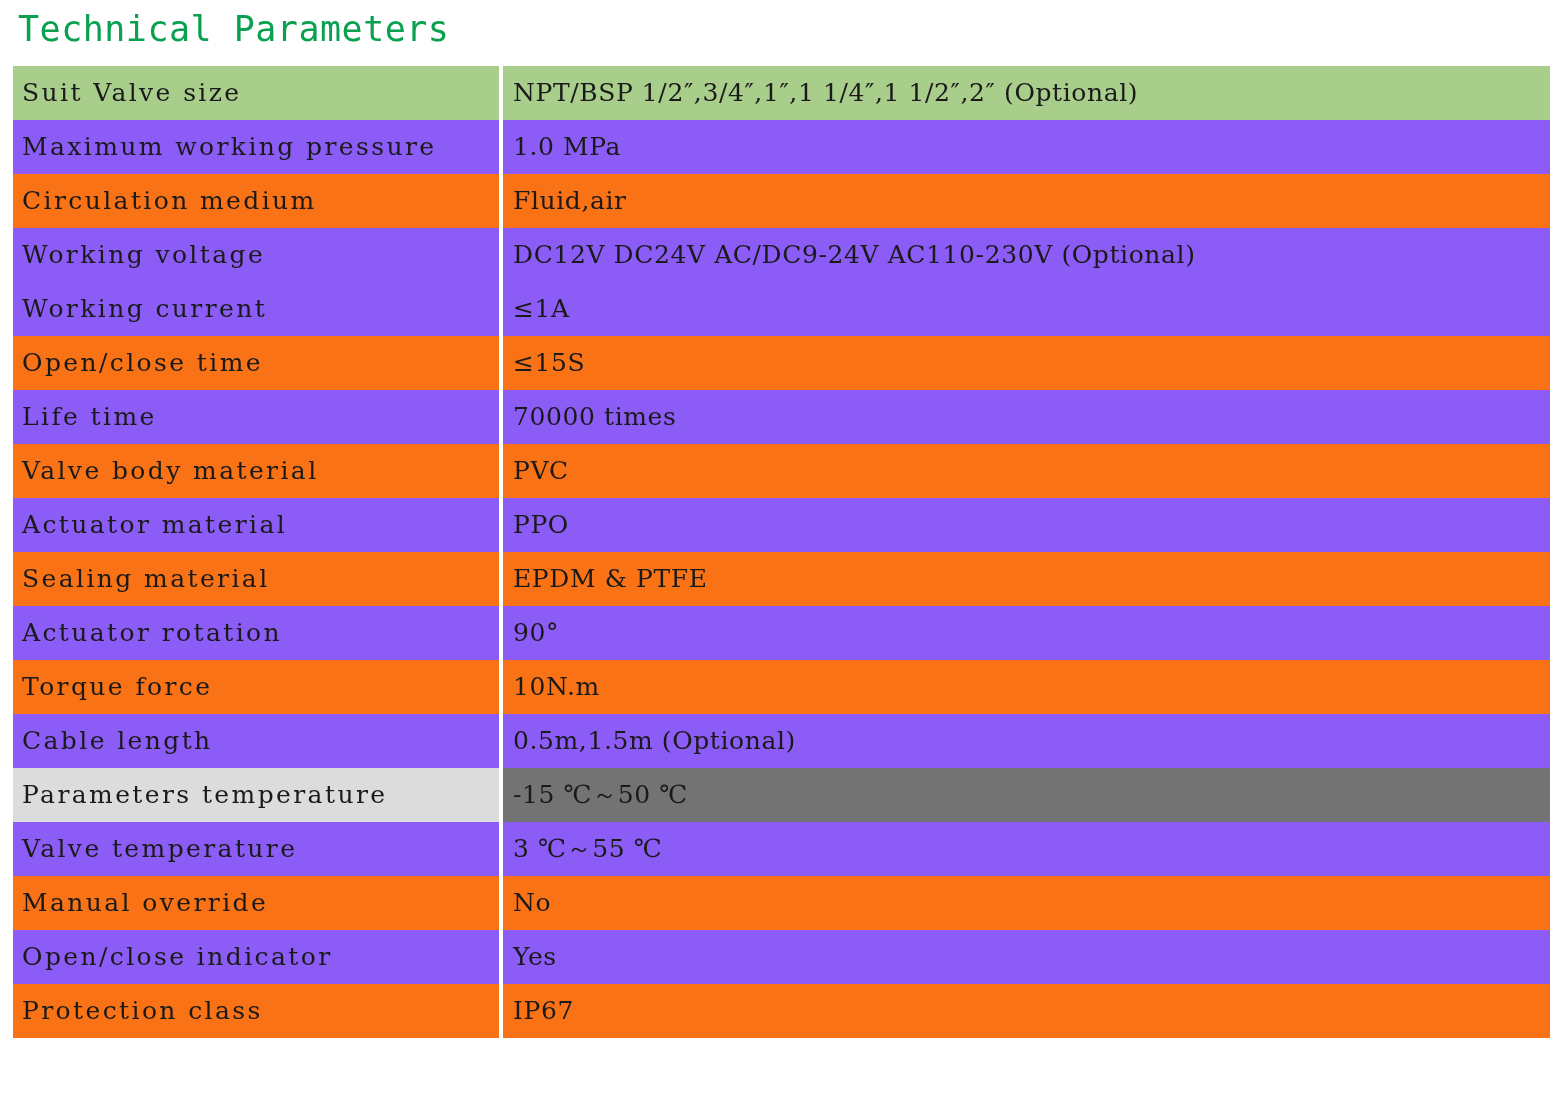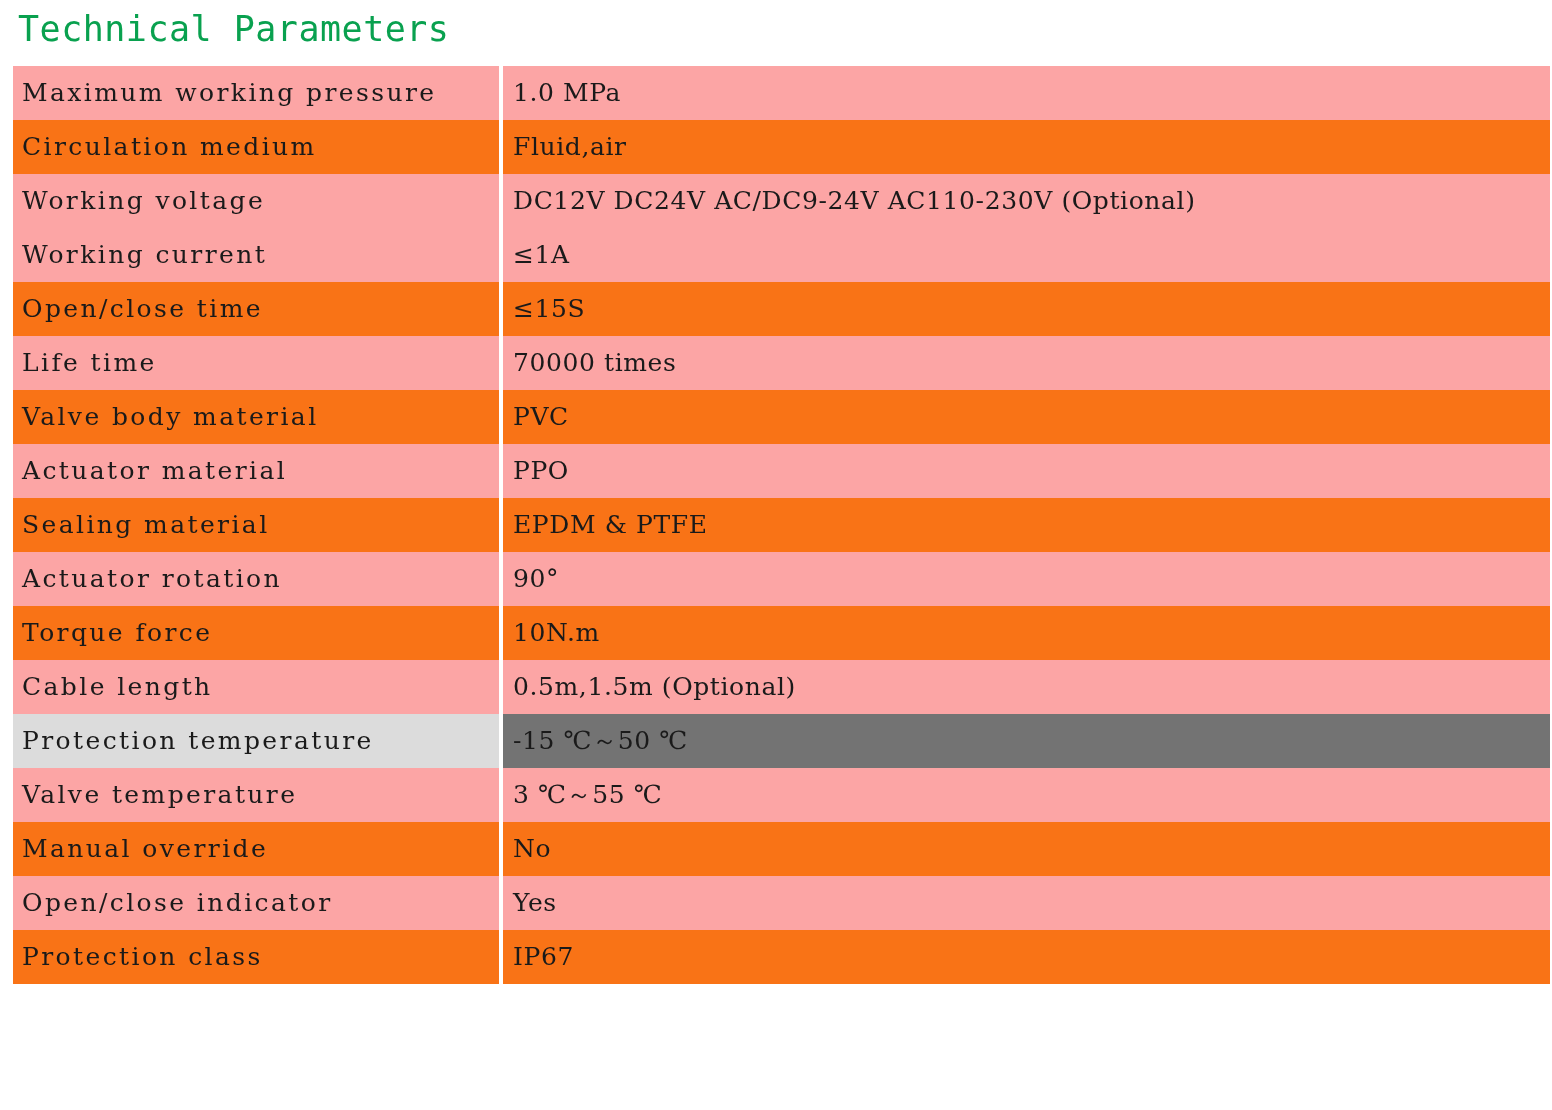--- a/index.html
+++ b/index.html
@@ -72,34 +72,38 @@
   }
 
   
   td.cell-label {
     border-right: 4px solid #ffffff;
   }
 
   
   tr.band-green td { background: #A9CE8C; }
   tr.band-gray  td { background: #f97316; }
-  tr.band-white td { background: #fca5a5; }
+  tr.band-white td { background: #8b5cf6; }
 
   tr.band-highlight td.cell-label { background: #DCDCDC; }
   tr.band-highlight td.cell-value { background: #737373; }
 </style>
 </head>
 <body>
 
 <div class="page">
 
   <div class="page-title">Technical Parameters</div>
 
   <table class="spec-table">
     <tbody>
+        <tr class="band-green">
+          <td class="cell-label">Suit Valve size</td>
+          <td class="cell-value">NPT/BSP 1/2″,3/4″,1″,1 1/4″,1 1/2″,2″ (Optional)</td>
+        </tr>
         <tr class="band-white">
           <td class="cell-label">Maximum working pressure</td>
           <td class="cell-value">1.0 MPa</td>
         </tr>
         <tr class="band-gray">
           <td class="cell-label">Circulation medium</td>
           <td class="cell-value">Fluid,air</td>
         </tr>
         <tr class="band-white">
           <td class="cell-label">Working voltage</td>
@@ -135,21 +139,21 @@
         </tr>
         <tr class="band-gray">
           <td class="cell-label">Torque force</td>
           <td class="cell-value">10N.m</td>
         </tr>
         <tr class="band-white">
           <td class="cell-label">Cable length</td>
           <td class="cell-value">0.5m,1.5m (Optional)</td>
         </tr>
         <tr class="band-highlight">
-          <td class="cell-label">Protection temperature</td>
+          <td class="cell-label">Parameters temperature</td>
           <td class="cell-value">-15 ℃～50 ℃</td>
         </tr>
         <tr class="band-white">
           <td class="cell-label">Valve temperature</td>
           <td class="cell-value">3 ℃～55 ℃</td>
         </tr>
         <tr class="band-gray">
           <td class="cell-label">Manual override</td>
           <td class="cell-value">No</td>
         </tr>

